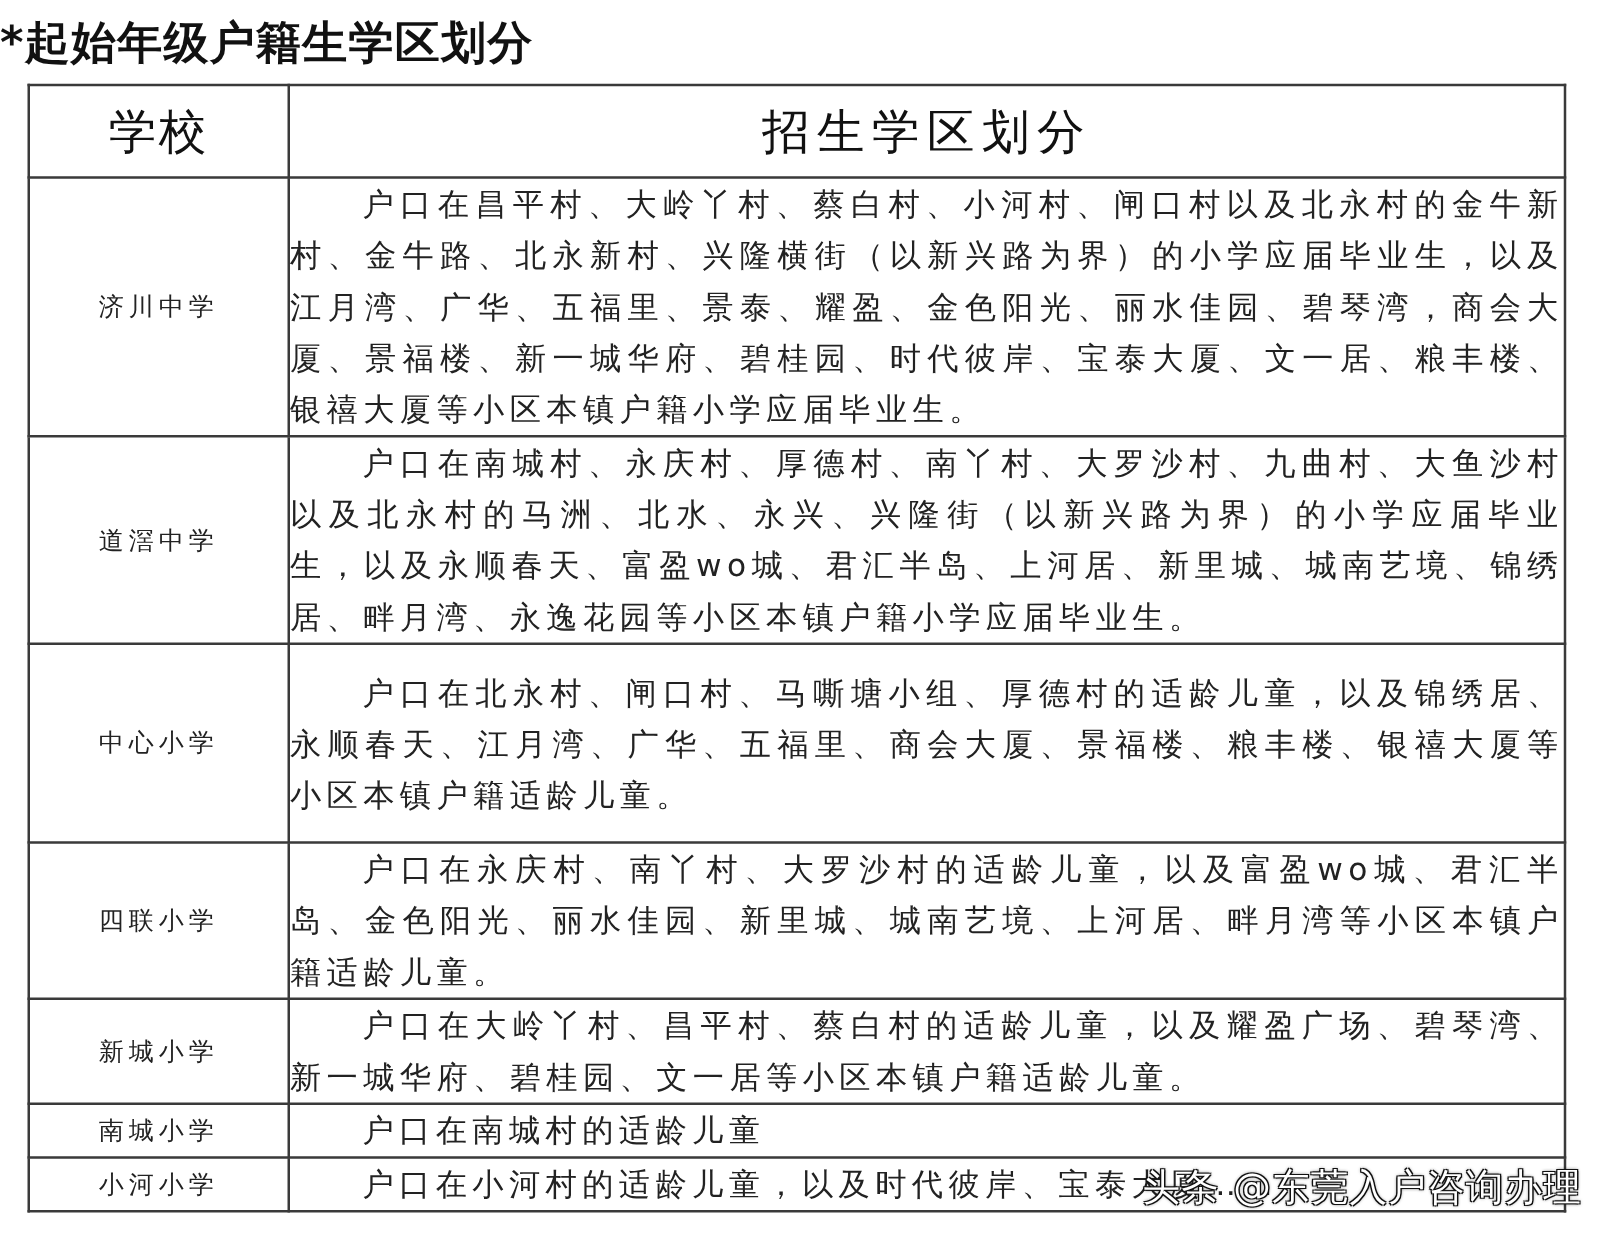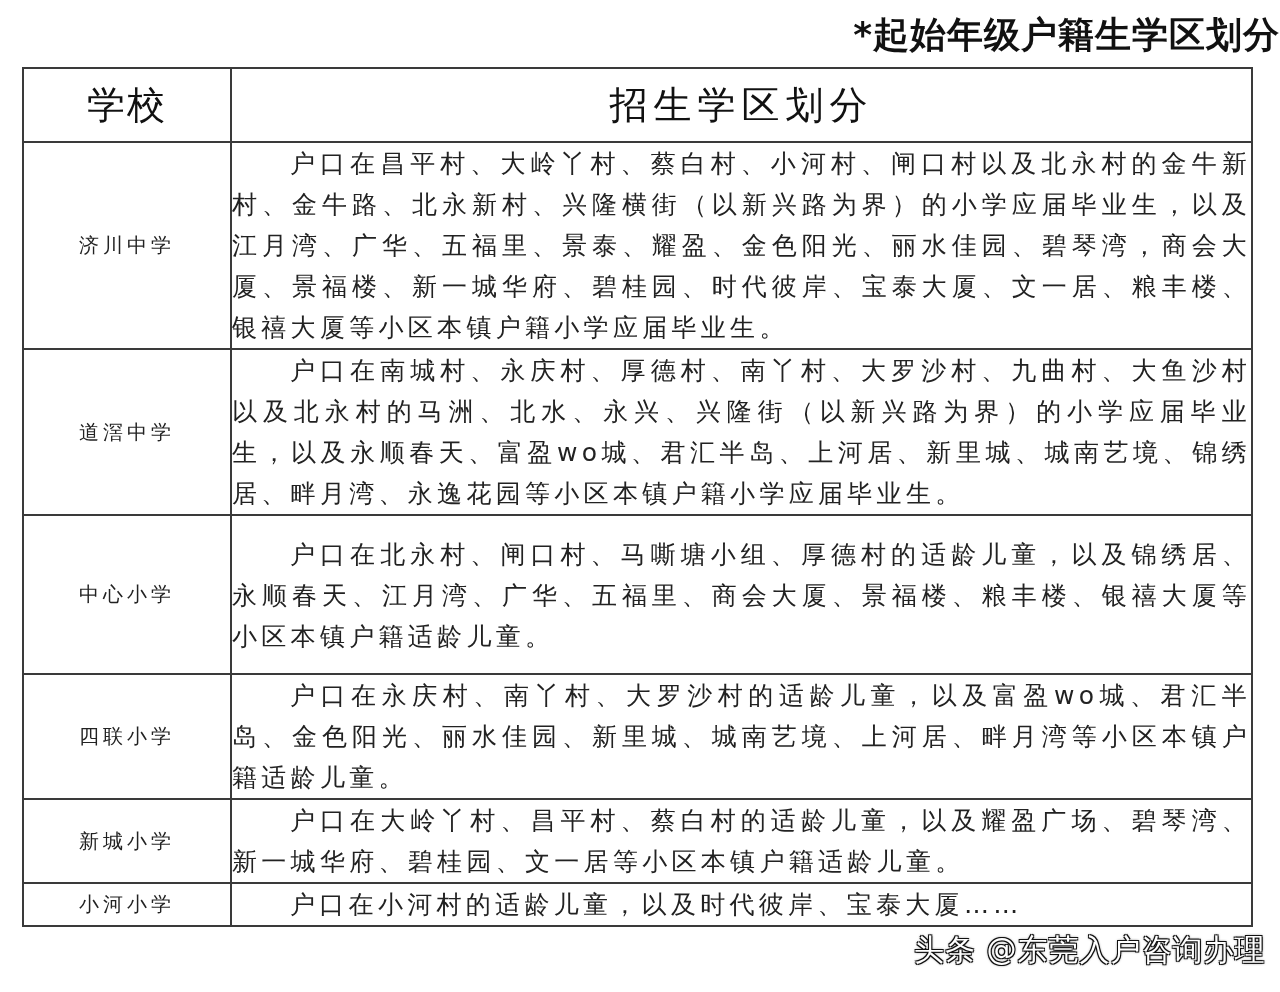--- a/index.html
+++ b/index.html
@@ -1,21 +1,21 @@
 <!DOCTYPE html>
 <html><head>
   <meta charset="utf-8">
   <style>
     html, body { margin: 0; padding: 0; background: #ffffff; }
     body {
       width: 1280px; height: 992px; position: relative; overflow: hidden;
       font-family: "DejaVu Sans", sans-serif; color: #1a1a1a;
     }
     .title {
-      position: absolute; left: 0; top: 10px; width: 1280px; text-align: right;
+      position: absolute; left: 0; top: 10px; width: 1280px; text-align: left;
       font-size: 36px; font-weight: bold; letter-spacing: 1px; line-height: 50px;
       color: #111;
     }
     table.zones {
       position: absolute; left: 22px; top: 67px; width: 1229px;
       border-collapse: collapse; table-layout: fixed;
     }
     table.zones td, table.zones th {
       border: 2px solid #3a3a3a; padding: 0; vertical-align: middle;
     }
@@ -71,19 +71,23 @@
     </tr>
     <tr style="height:118px">
       <td class="school">四联小学</td>
       <td class="zone">户口在永庆村、南丫村、大罗沙村的适龄儿童，以及富盈wo城、君汇半岛、金色阳光、丽水佳园、新里城、城南艺境、上河居、畔月湾等小区本镇户籍适龄儿童。</td>
     </tr>
     <tr style="height:80px">
       <td class="school">新城小学</td>
       <td class="zone">户口在大岭丫村、昌平村、蔡白村的适龄儿童，以及耀盈广场、碧琴湾、新一城华府、碧桂园、文一居等小区本镇户籍适龄儿童。</td>
     </tr>
     <tr style="height:40px">
+      <td class="school">南城小学</td>
+      <td class="zone">户口在南城村的适龄儿童</td>
+    </tr>
+    <tr style="height:40px">
       <td class="school">小河小学</td>
       <td class="zone">户口在小河村的适龄儿童，以及时代彼岸、宝泰大厦……</td>
     </tr>
   </tbody>
 </table>
 
 <div class="watermark">头条 @东莞入户咨询办理</div>
 
 </body></html>

